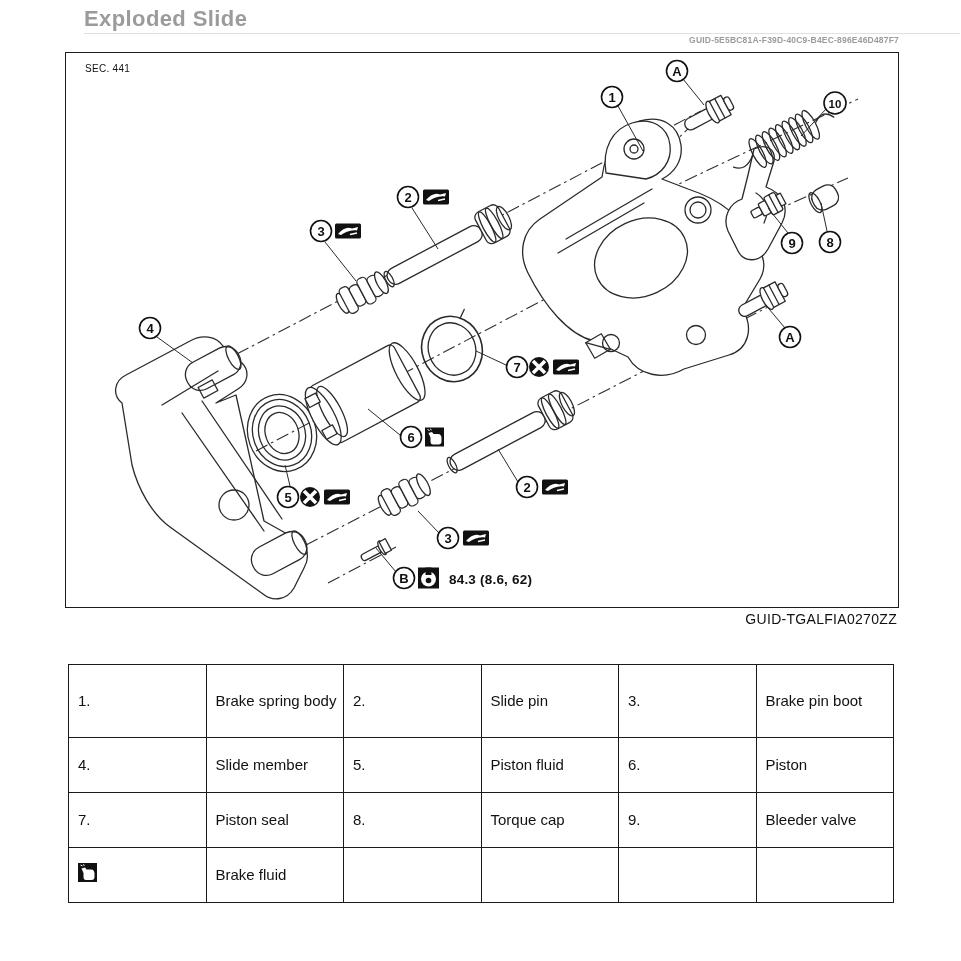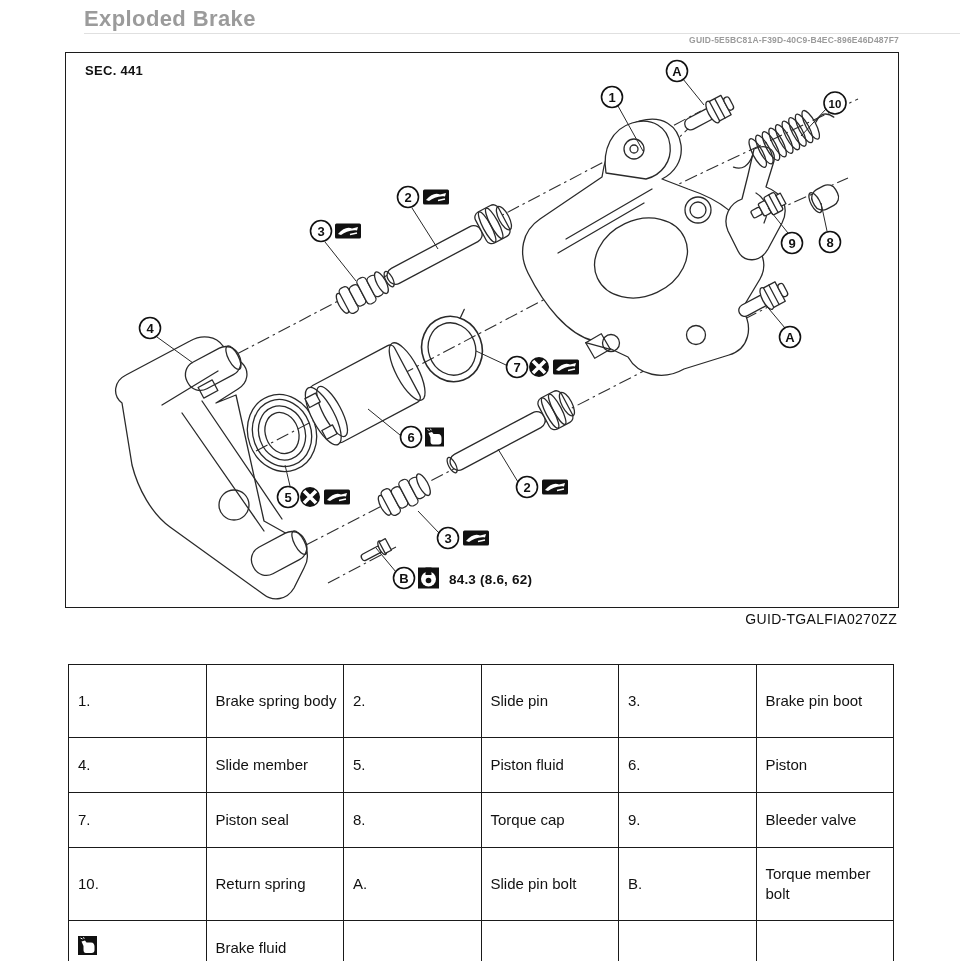--- a/index.html
+++ b/index.html
@@ -5,41 +5,41 @@
   html,body{margin:0;padding:0;background:#fff;}
   .page{position:relative;width:961px;height:961px;background:#fff;overflow:hidden;
         font-family:"Liberation Sans",sans-serif;color:#111;}
   .title{position:absolute;left:84px;top:6px;font-size:22px;font-weight:bold;
          color:#9b9b9b;letter-spacing:.4px;}
   .title-rule{position:absolute;left:84px;top:33px;width:876px;height:1px;background:#e0e0e0;}
   .guid-top{position:absolute;right:62px;top:35px;font-size:8.5px;font-weight:bold;
             color:#9b9b9b;letter-spacing:.2px;}
   .figure-box{position:absolute;left:65px;top:52px;width:832px;height:554px;
               border:1.5px solid #1c1c1c;background:#fff;}
-  .sec-label{position:absolute;left:19px;top:10px;font-size:13px;font-weight:bold;
+  .sec-label{position:absolute;left:19px;top:10px;font-size:10px;font-weight:normal;
              letter-spacing:.3px;color:#111;}
   .figure-caption{position:absolute;top:611px;right:64px;font-size:14px;color:#111;
                   letter-spacing:.3px;}
   table.parts{position:absolute;left:68px;top:664px;width:826px;border-collapse:collapse;
               table-layout:fixed;}
   table.parts td{border:1.6px solid #1a1a1a;font-size:15px;color:#111;
                  padding:6px 6px 6px 9px;vertical-align:middle;line-height:1.35;}
   tr.r-tall td{height:60px;}
   tr.r-norm td{height:42px;}
   svg text{font-family:"Liberation Sans",sans-serif;}
   .callout-text{font-size:13px;font-weight:bold;fill:#111;}
   .callout-text.small{font-size:11.5px;}
   .torque-text{font-size:13.5px;font-weight:bold;fill:#111;letter-spacing:.2px;}
 </style>
 </head>
 <body>
 
 <div class="page">
 
-  <div class="title">Exploded Brake</div>
+  <div class="title">Exploded Slide</div>
   <div class="title-rule"></div>
   <div class="guid-top">GUID-5E5BC81A-F39D-40C9-B4EC-896E46D487F7</div>
 
   <div class="figure-box">
     <div class="sec-label">SEC. 441</div>
 
     <svg width="832" height="554" viewBox="0 0 832 554">
       <defs>
         <g id="ic-grease">
           <rect x="0" y="0" width="26" height="15" rx="1.5" fill="#111"></rect>
@@ -344,28 +344,20 @@
         <td>Piston</td>
       </tr>
       <tr class="r-norm">
         <td>7.</td>
         <td>Piston seal</td>
         <td>8.</td>
         <td>Torque cap</td>
         <td>9.</td>
         <td>Bleeder valve</td>
       </tr>
-      <tr class="r-tall">
-        <td>10.</td>
-        <td>Return spring</td>
-        <td>A.</td>
-        <td>Slide pin bolt</td>
-        <td>B.</td>
-        <td>Torque member bolt</td>
-      </tr>
       <tr class="r-norm">
         <td>
           <svg width="19" height="19" viewBox="0 0 19 19">
             <rect x="0" y="0" width="19" height="19" fill="#111"></rect>
             <path d="M 8.5,6.5 L 13,6.5 C 15.5,6.5 16.5,8.5 16.5,10.5 L 16.5,14 C 16.5,16 15.5,17 13.5,17 L 8,17 C 6,17 5.5,15.5 5.5,13.5 L 5.5,10 L 3.5,5.5 L 7,4.5 Z" fill="#fff"></path>
             <path d="M 2.5,2 L 4.5,3 M 5.5,1.2 L 6.2,2.8" stroke="#fff" stroke-width="1" fill="none"></path>
           </svg>
         </td>
         <td>Brake fluid</td>
         <td></td>

